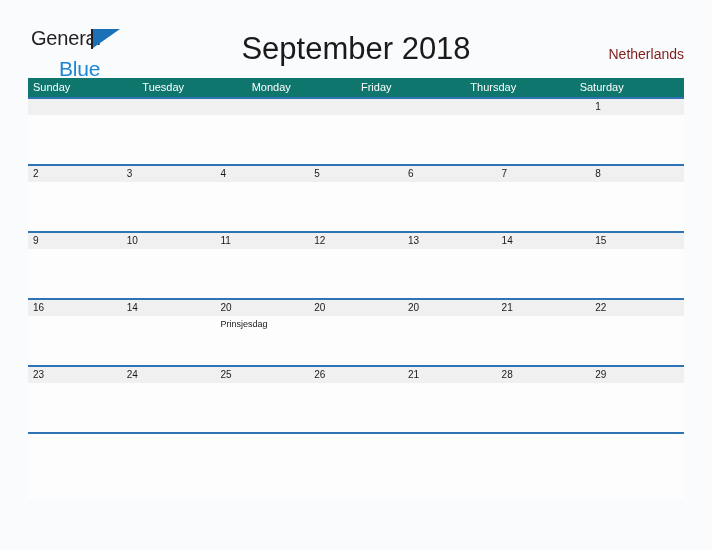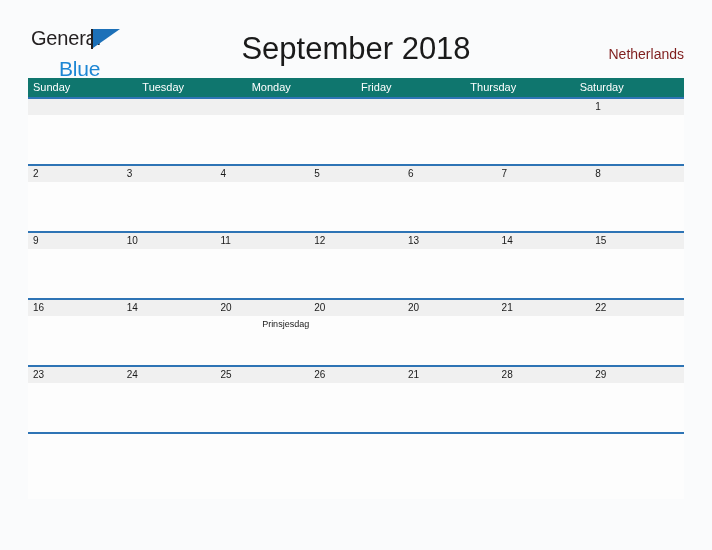--- a/index.html
+++ b/index.html
@@ -168,21 +168,20 @@
   .body-cell {
     flex: 1 1 0;
     padding-left: 5px;
     padding-top: 2px;
     box-sizing: border-box;
     font-size: 9px;
     line-height: 12px;
     color: #1a1a1a;
     font-family: "Liberation Sans", sans-serif;
     overflow: hidden;
-    text-align: right;
   }
   .event {
     display: block;
     font-size: 9px;
     color: #1a1a1a;
     white-space: nowrap;
   }
 </style>
 </head>
 <body>

